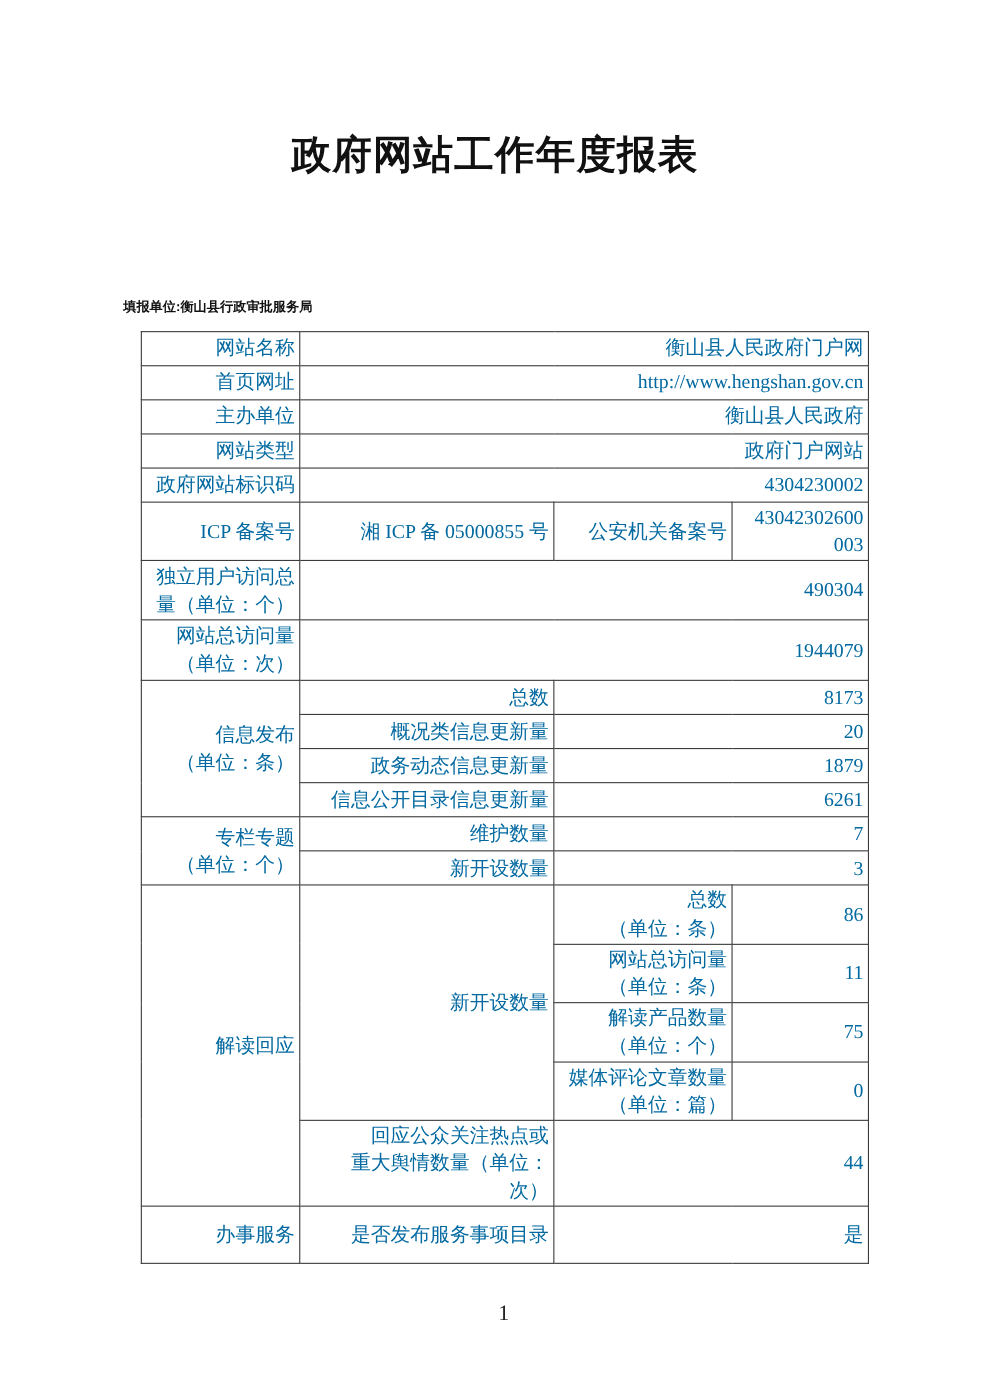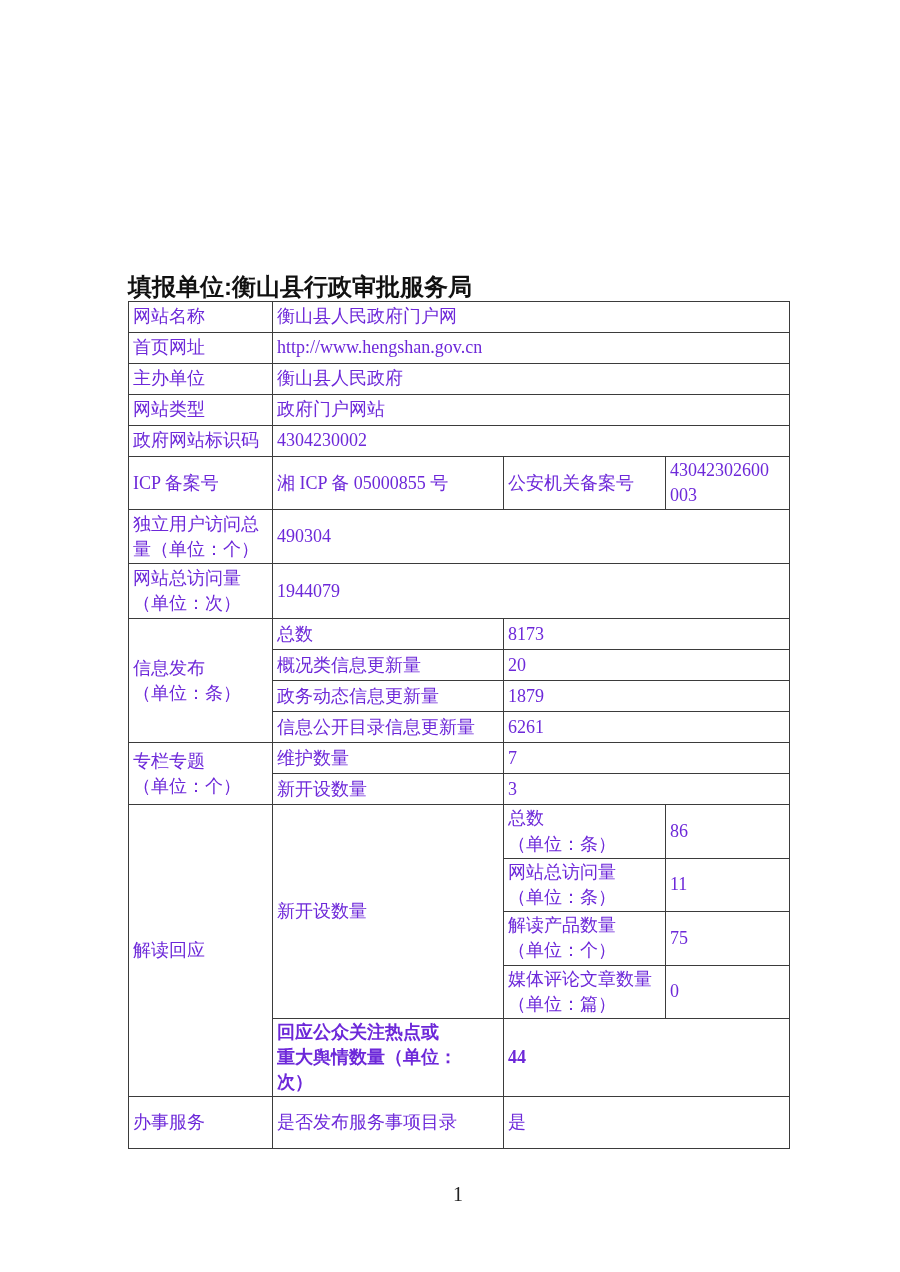--- a/index.html
+++ b/index.html
@@ -22,67 +22,68 @@
     color:#111;
   }
   .subtitle {
     position:absolute; top:190px; left:0; width:100%;
     text-align:center;
     font-family:"Liberation Serif", serif;
     font-size:20px;
     color:#222;
   }
   .report-unit {
-    position:absolute; top:271px; left:128px;
+    position:absolute; top:271px; left:112px;
     font-family:"Liberation Sans", sans-serif;
     font-weight:700;
-    font-size:24px;
+    font-size:12px;
     color:#111;
   }
   table.report {
     position:absolute; top:301px; left:128px;
     width:661px;
     border-collapse:collapse;
     table-layout:fixed;
   }
   table.report td {
     border:1px solid #3b3b3b;
-    text-align:left;
+    text-align:right;
     vertical-align:middle;
     font-family:"Liberation Serif", serif;
     font-size:18px;
     line-height:1.4;
-    color:#6d28d9;
+    color:#0369a1;
     padding:1px 4px;
     white-space:pre-line;
     overflow:hidden;
     margin-top:20px;
   }
   
   tr.r31 { height:31px; }
   tr.r52 { height:52px; }
   tr.r54 { height:54px; }
   tr.r55 { height:55px; }
   tr.r53 { height:53px; }
-  tr.r74 { height:74px;font-weight:bold; }
+  tr.r74 { height:74px; }
   td.vtop    { vertical-align:top; padding-top:6px; }
   td.vbottom { vertical-align:bottom; padding-bottom:3px; }
   .page-number {
     position:absolute; top:1183px; left:0; width:916px;
     text-align:center;
     font-family:"Liberation Serif", serif;
     font-size:20px;
     color:#222;
   }
 </style>
 </head>
 <body>
 
 <div class="page">
 
+  <h1 class="title">政府网站工作年度报表</h1>
   <div class="report-unit">填报单位:衡山县行政审批服务局</div>
 
   <table class="report">
     <colgroup>
       <col style="width:144px">
       <col style="width:231px">
       <col style="width:162px">
       <col style="width:124px">
     </colgroup>
     <tbody>

